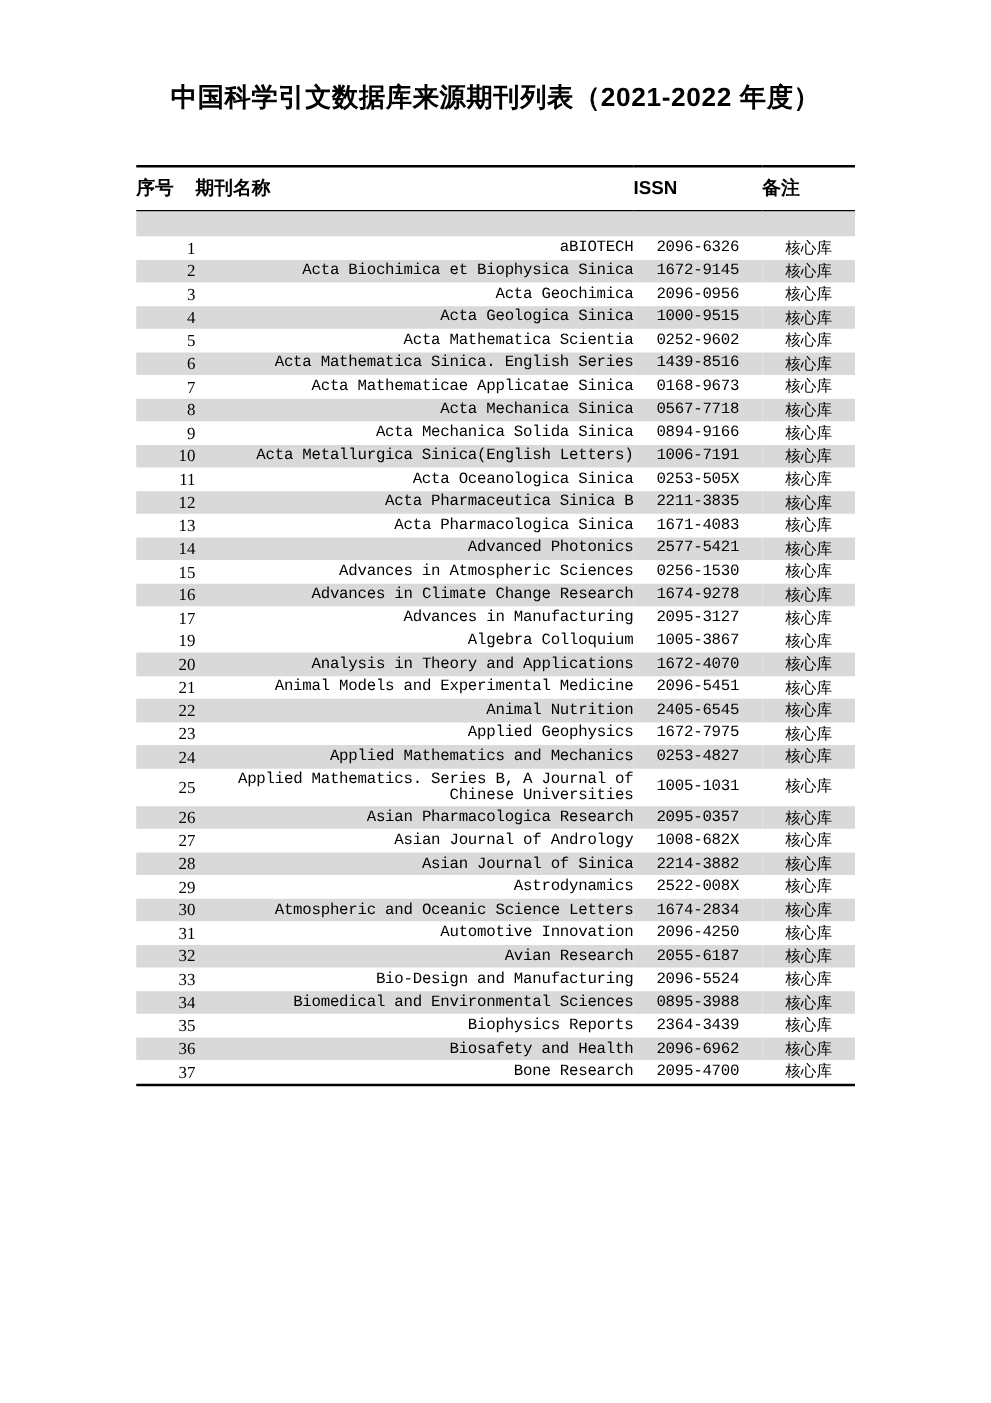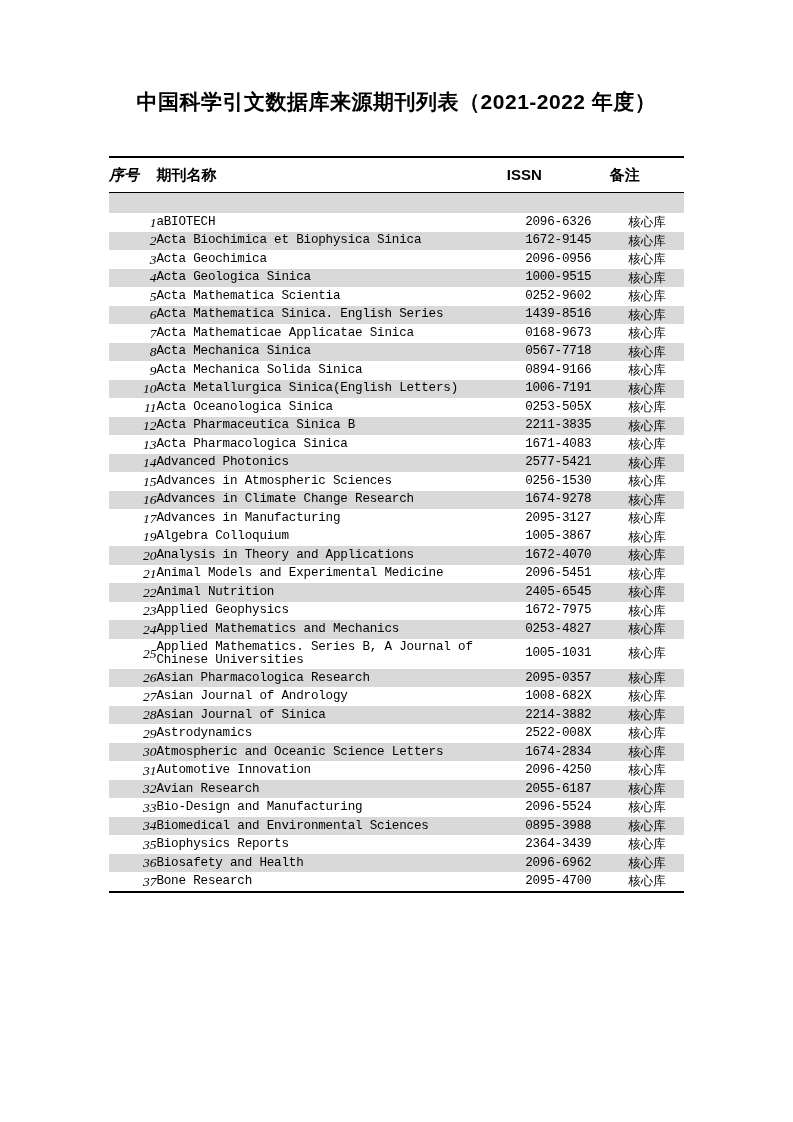--- a/index.html
+++ b/index.html
@@ -21,21 +21,21 @@
     padding: 0;
     position: relative;
   }
   .doc-title {
     text-align: center;
     font-family: "Liberation Sans", sans-serif;
     font-weight: bold;
     font-size: 21px;
     letter-spacing: 0.5px;
     margin: 0;
-    padding-top: 88px;
+    padding-top: 64px;
     color: #000;
   }
   .table-wrap {
     margin: 0 auto;
     padding-top: 40px;
     width: 575px;
   }
   table.journals {
     width: 100%;
     border-collapse: collapse;
@@ -49,26 +49,25 @@
     padding: 9px 0 10px 0;
     border-top: 2px solid #000;
     border-bottom: 1.5px solid #000;
     text-align: left;
     white-space: nowrap;
   }
   th.c-no, td.c-no {
     width: 46px;
     text-align: right;
     padding-right: 10px;
-    font-style: italic;
   }
   th.c-no { text-align: center; padding-right: 0; }
   th.c-name, td.c-name {
     width: 340px;
-    text-align: left;
+    text-align: right;
     padding-left: 8px;
   }
   th.c-issn, td.c-issn {
     width: 100px;
     text-align: center;
   }
   th.c-note, td.c-note {
     width: 72px;
     text-align: center;
   }

